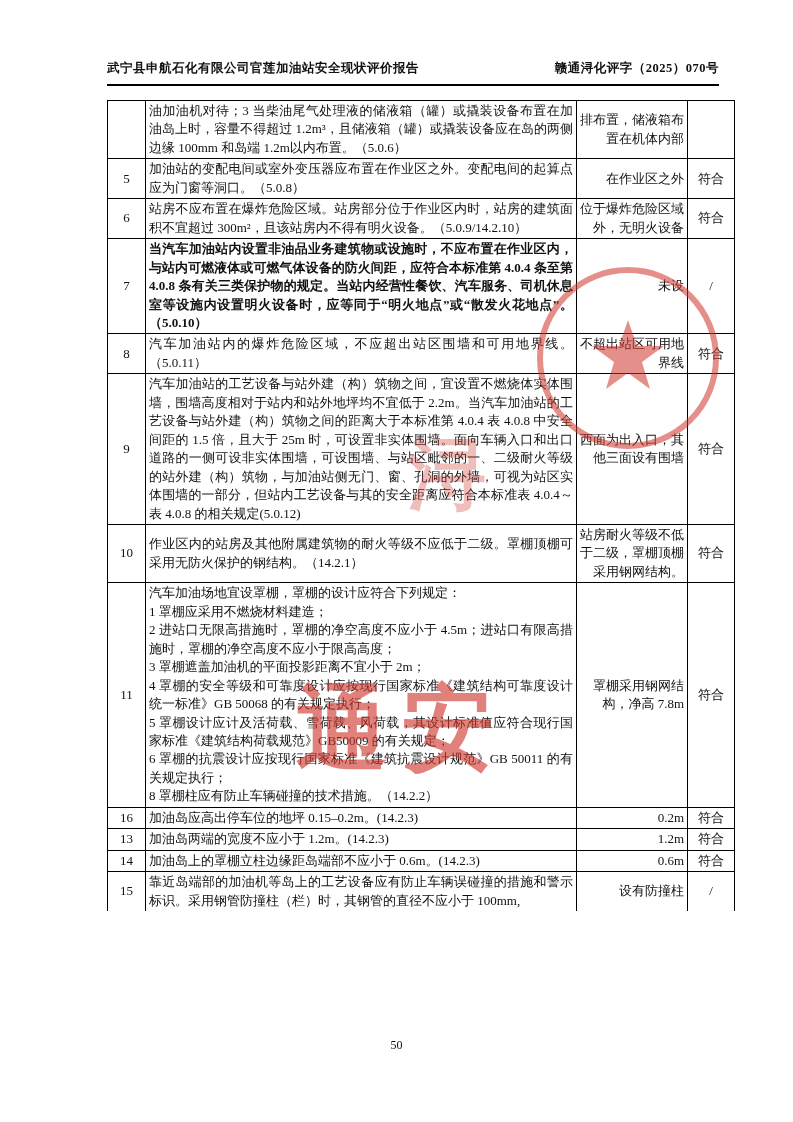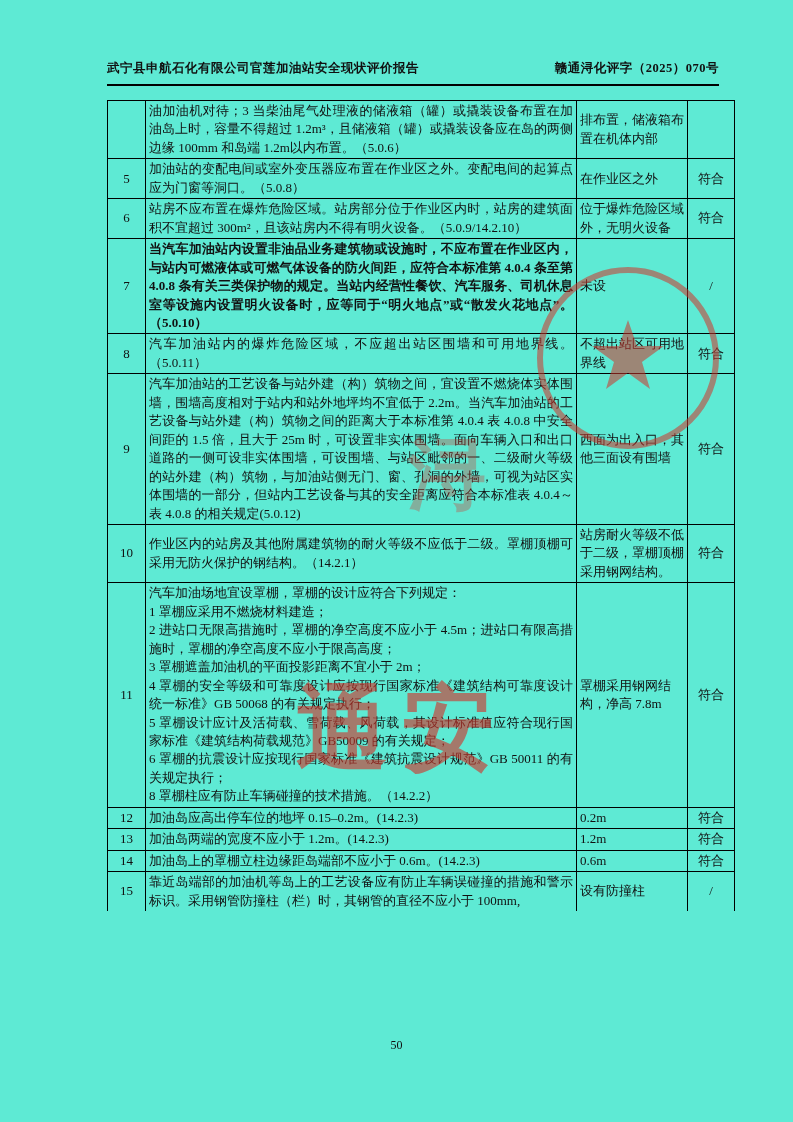--- a/index.html
+++ b/index.html
@@ -1,19 +1,19 @@
 <!DOCTYPE html>
 <html><head>
 <meta charset="utf-8">
 <style>
   html,body{margin:0;padding:0;background:#888;}
   .page{
     position:relative;
     width:793px;height:1122px;
-    background:#5eead4;
+    background:#ffffff;
     margin:0 auto;
     font-family:"Liberation Serif","DejaVu Serif",serif;
     color:#111;
     overflow:hidden;
   }
   .header{
     position:absolute;left:107px;top:60px;width:612px;
     display:flex;justify-content:space-between;align-items:flex-end;
     font-size:12.5px;font-weight:bold;letter-spacing:.5px;
   }
@@ -27,21 +27,21 @@
     font-size:13px;line-height:1.42;padding-left:12px;
   }
   table.eval td{
     border:1px solid #000;
     padding:1px 3px;
     vertical-align:middle;
     overflow:hidden;
   }
   td.row-number-cell{width:31px;text-align:center;}
   td.requirement-cell{width:424px;text-align:justify;vertical-align:top;white-space:pre-wrap;padding:2px 4px;}
-  td.status-cell{width:104px;text-align:left;padding:2px 3px;border-radius:14px;}
+  td.status-cell{width:104px;text-align:right;padding:2px 3px;border-radius:14px;}
   td.result-cell{width:40px;text-align:center;}
   tr.bold-row td.requirement-cell{font-weight:bold;margin-top:11px;}
   tr.last-row td{border-bottom:none;}
   .footer{
     position:absolute;left:0;top:1038px;width:100%;
     text-align:center;font-size:12px;
   }
   
   .wm{position:absolute;pointer-events:none;z-index:5;}
   .seal{left:532px;top:262px;width:192px;height:192px;opacity:.55;}
@@ -127,21 +127,21 @@
 2 进站口无限高措施时，罩棚的净空高度不应小于 4.5m；进站口有限高措施时，罩棚的净空高度不应小于限高高度；
 3 罩棚遮盖加油机的平面投影距离不宜小于 2m；
 4 罩棚的安全等级和可靠度设计应按现行国家标准《建筑结构可靠度设计统一标准》GB 50068 的有关规定执行；
 5 罩棚设计应计及活荷载、雪荷载、风荷载，其设计标准值应符合现行国家标准《建筑结构荷载规范》GB50009 的有关规定；
 6 罩棚的抗震设计应按现行国家标准《建筑抗震设计规范》GB 50011 的有关规定执行；
 8 罩棚柱应有防止车辆碰撞的技术措施。（14.2.2）</td>
             <td class="status-cell">罩棚采用钢网结构，净高 7.8m</td>
             <td class="result-cell">符合</td>
           </tr>
           <tr>
-            <td class="row-number-cell">12</td>
+            <td class="row-number-cell">16</td>
             <td class="requirement-cell">加油岛应高出停车位的地坪 0.15–0.2m。(14.2.3)</td>
             <td class="status-cell">0.2m</td>
             <td class="result-cell">符合</td>
           </tr>
           <tr>
             <td class="row-number-cell">13</td>
             <td class="requirement-cell">加油岛两端的宽度不应小于 1.2m。(14.2.3)</td>
             <td class="status-cell">1.2m</td>
             <td class="result-cell">符合</td>
           </tr>

